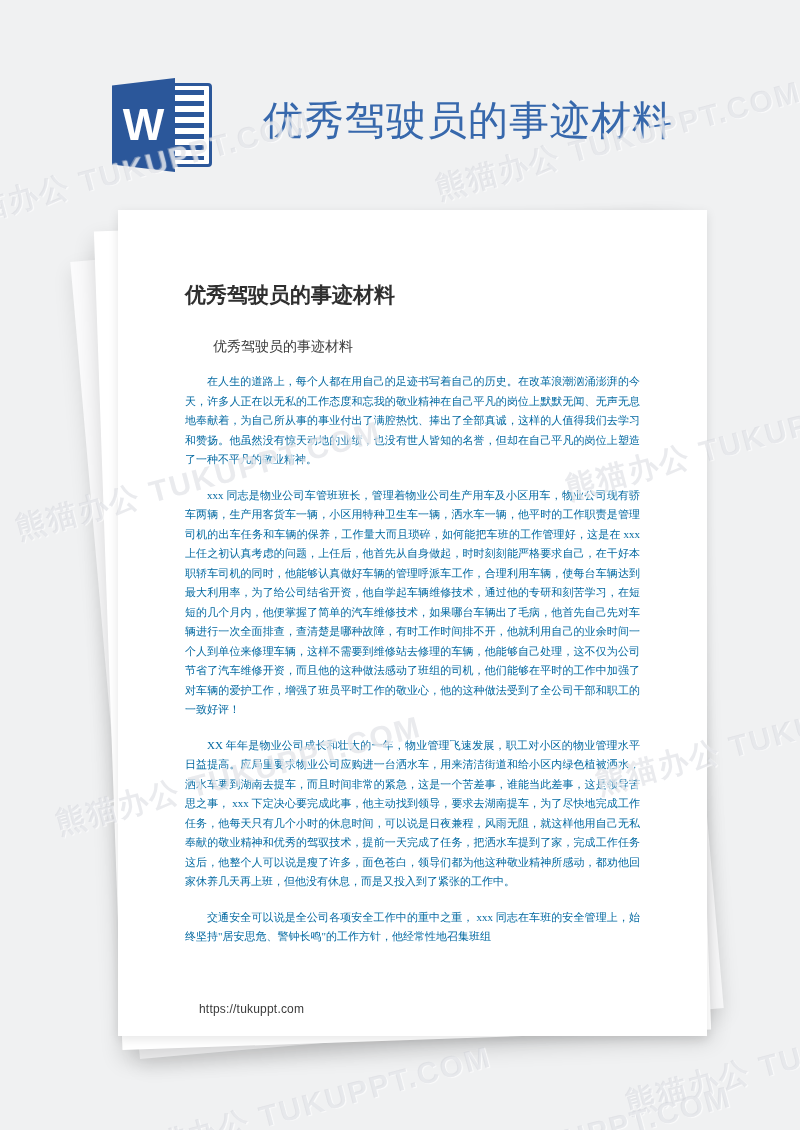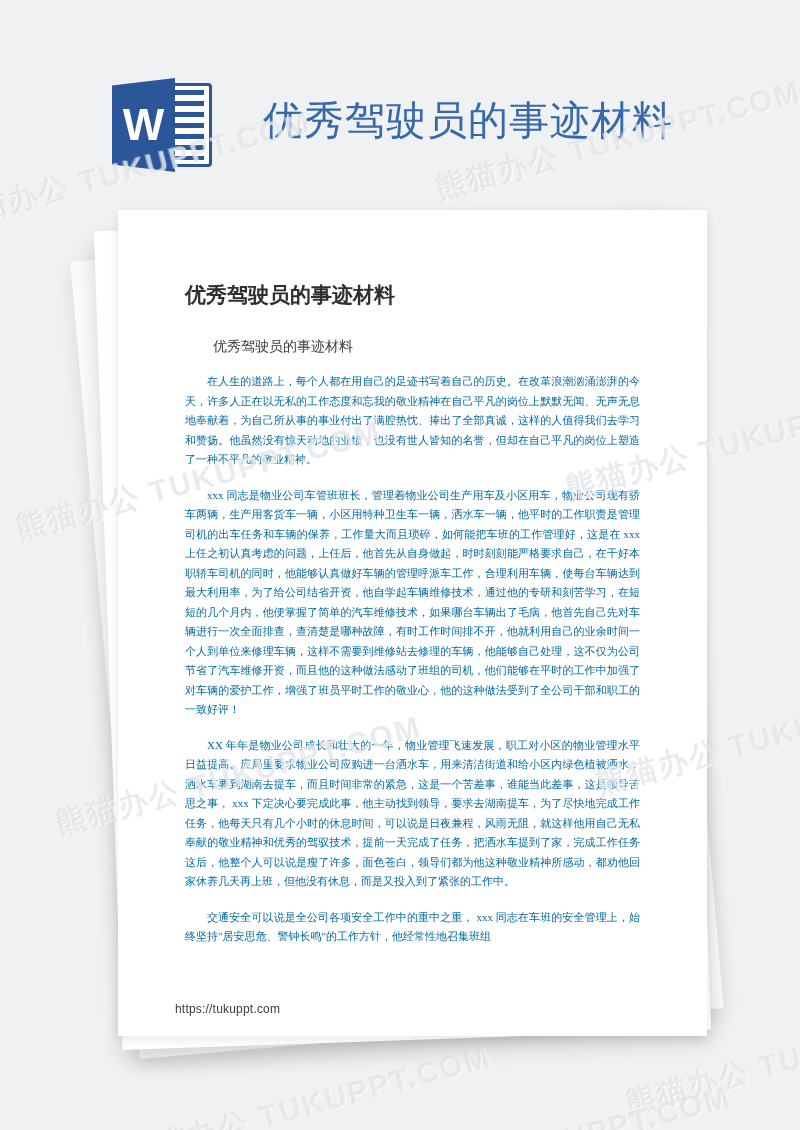--- a/index.html
+++ b/index.html
@@ -69,21 +69,21 @@
   .doc-subtitle {
     margin-top:30px; font-size:14px; color:#3d3d3d; text-indent:2em;
     font-family:"Liberation Serif","DejaVu Serif", serif;
   }
   .doc-body p {
     margin-top:16px; font-size:11px; line-height:19.5px; color:#0369a1;
     text-align:justify; text-indent:2em;
     font-family:"Liberation Serif","DejaVu Serif", serif;
   }
   .doc-footer {
-    position:absolute; left:57px; bottom:20px;
+    position:absolute; left:81px; bottom:20px;
     font-size:12px; color:#3a3a3a; letter-spacing:0.2px;
     font-family:"Liberation Sans", sans-serif;
   }
 
   
   .watermark-layer { position:absolute; inset:0; pointer-events:none; z-index:50; }
   .watermark-layer span {
     position:absolute; white-space:nowrap;
     transform:rotate(-15deg);
     font-size:30px; font-weight:bold; letter-spacing:2px;

